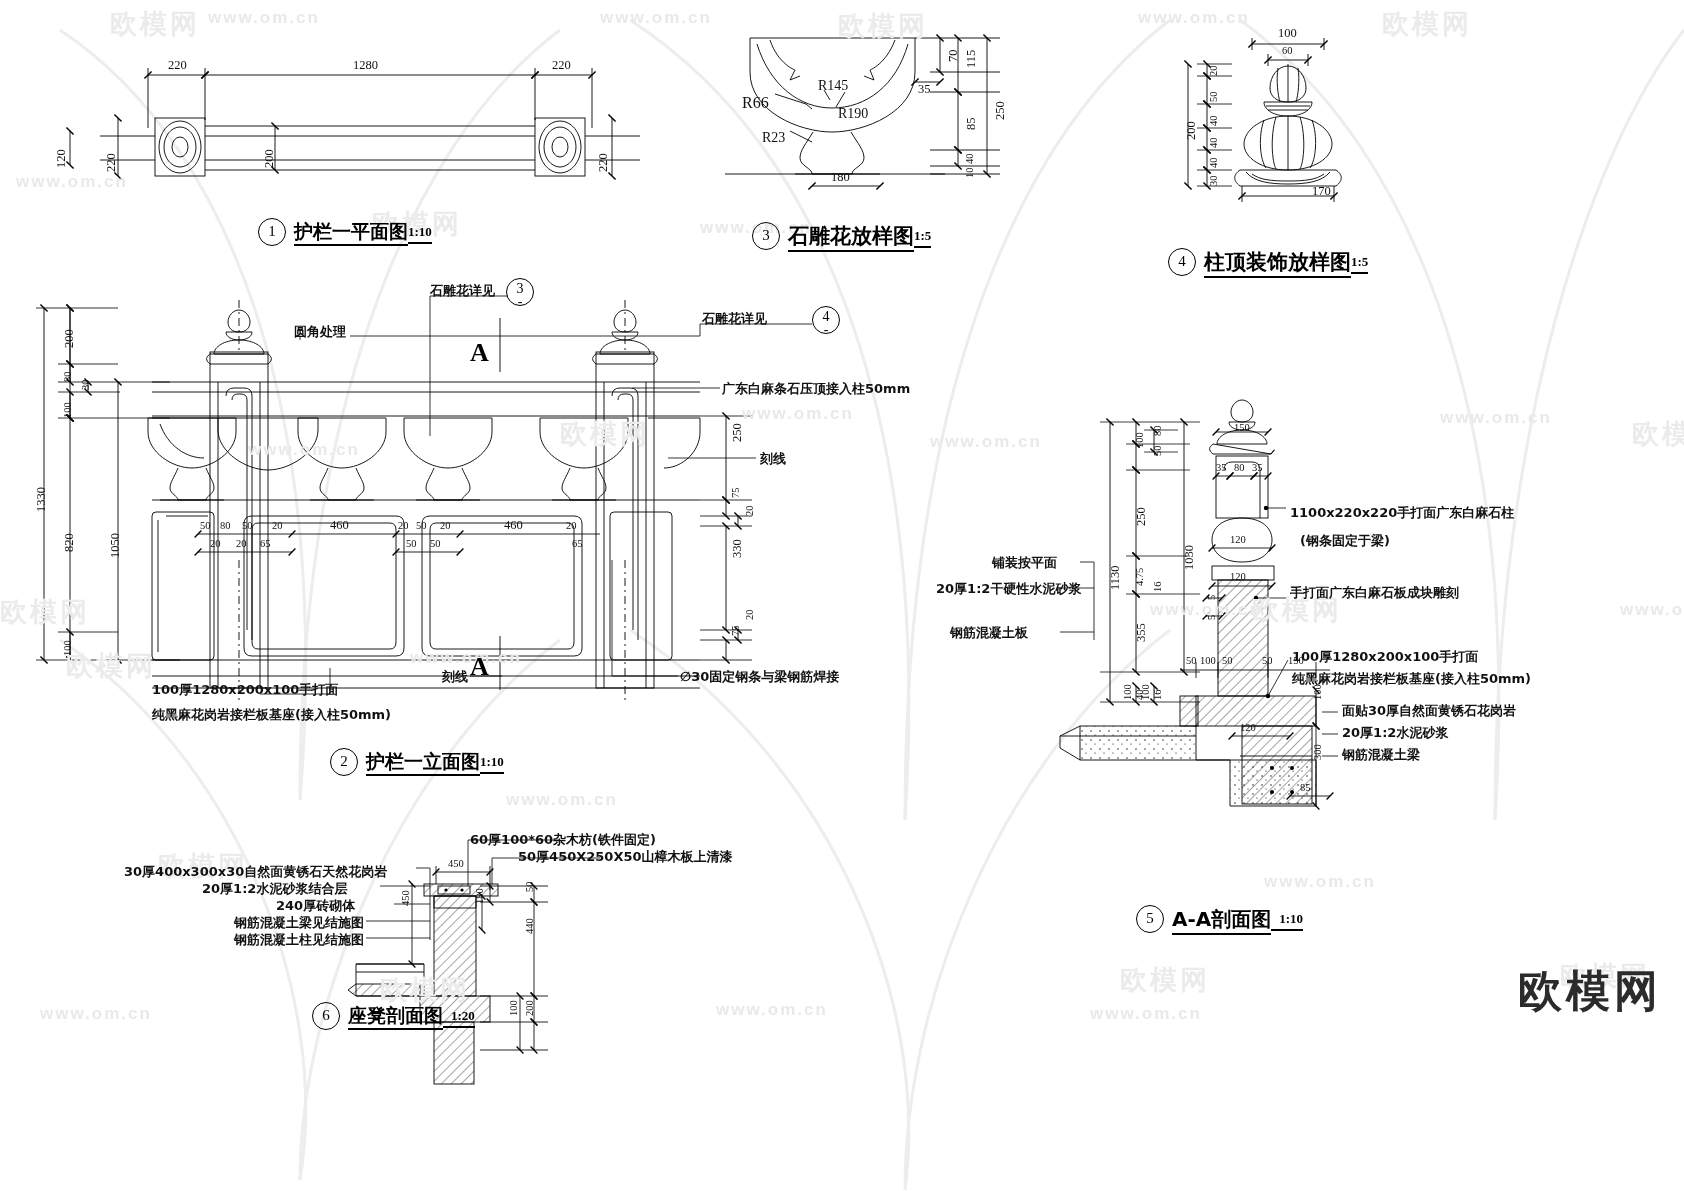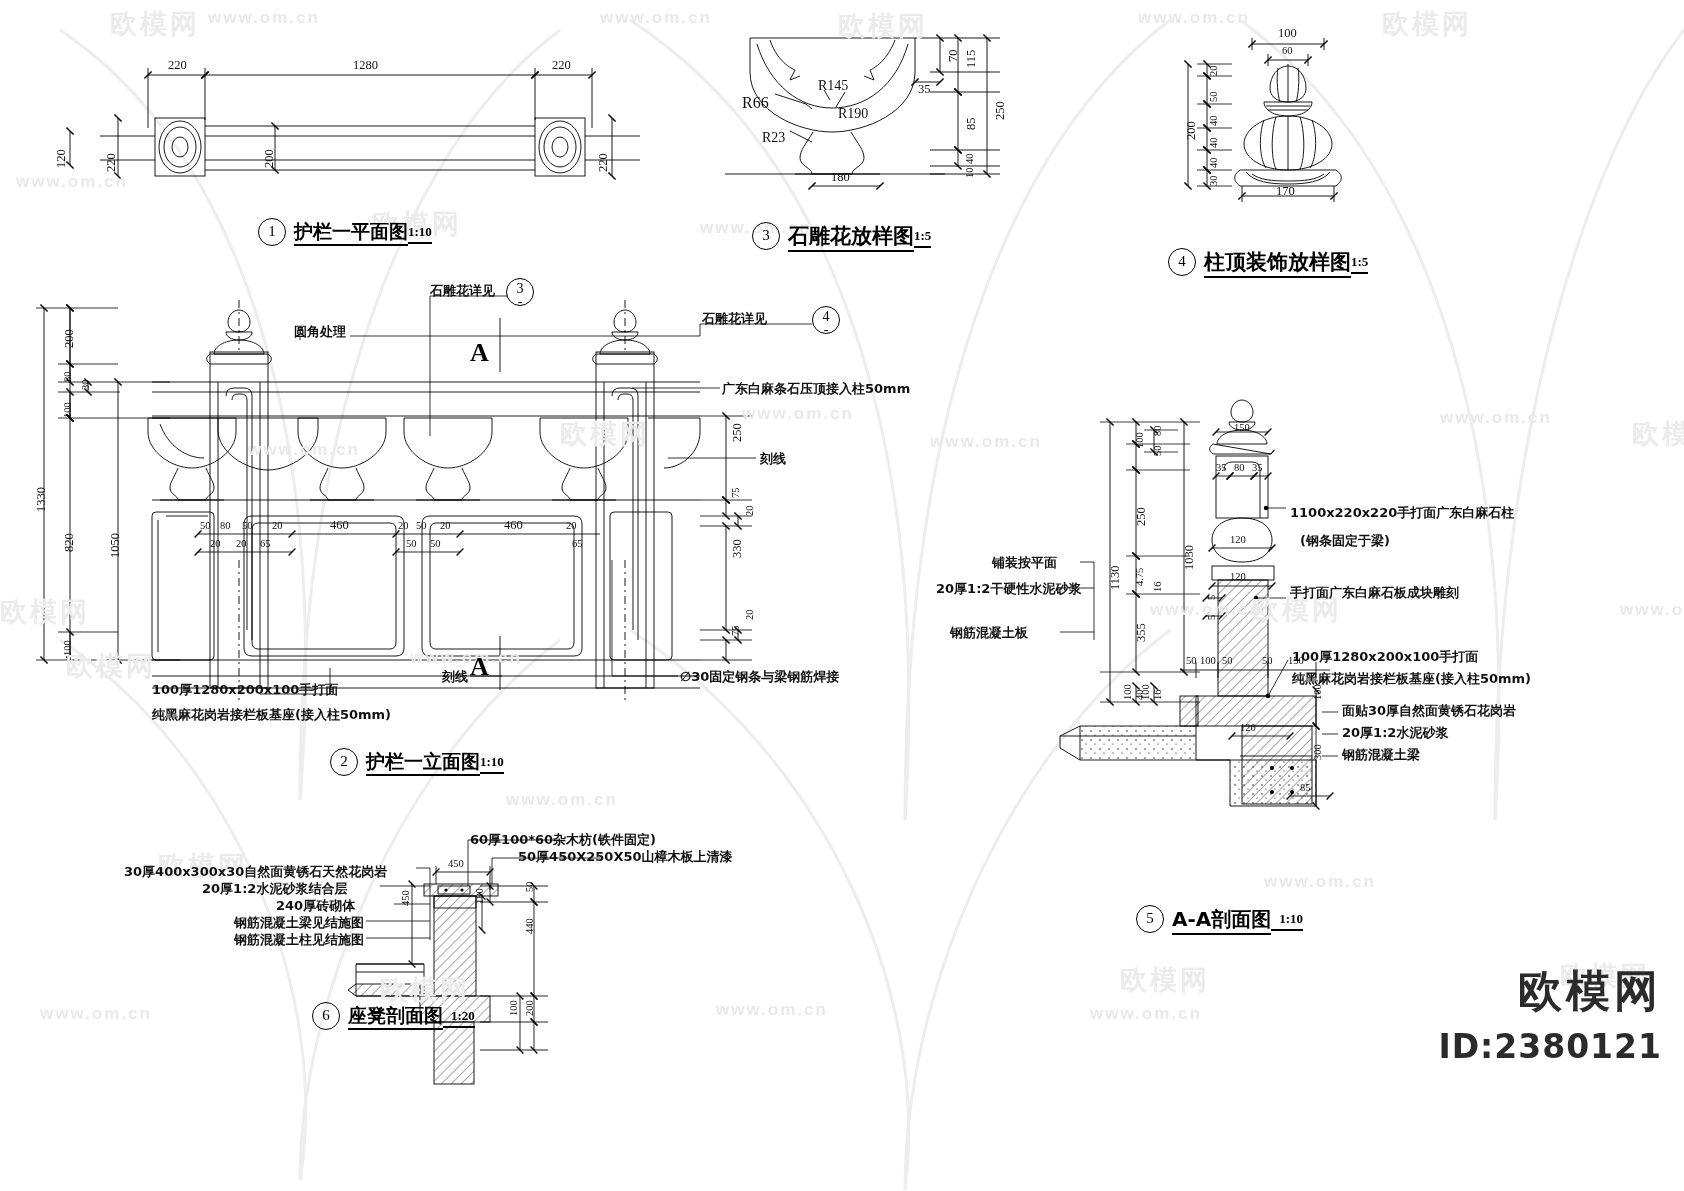--- a/index.html
+++ b/index.html
@@ -523,21 +523,21 @@
     <div class="dim dim-v" style="left:964px;top:130px;">85</div>
     <div class="dim dim-v dim-s" style="left:964px;top:164px;">40</div>
     <div class="dim dim-v dim-s" style="left:964px;top:178px;">10</div>
     <div class="dim" style="left:918px;top:82px;">35</div>
     <div class="dim" style="left:831px;top:170px;">180</div>
   </div>
 
   <div>
     <div class="dim" style="left:1278px;top:26px;">100</div>
     <div class="dim dim-s" style="left:1282px;top:45px;">60</div>
-    <div class="dim" style="left:1276px;top:184px;text-align:right;">170</div>
+    <div class="dim" style="left:1312px;top:184px;text-align:right;">170</div>
     <div class="dim dim-v" style="left:1184px;top:140px;">200</div>
     <div class="dim dim-v dim-s" style="left:1208px;top:76px;">20</div>
     <div class="dim dim-v dim-s" style="left:1208px;top:102px;">50</div>
     <div class="dim dim-v dim-s" style="left:1208px;top:126px;">40</div>
     <div class="dim dim-v dim-s" style="left:1208px;top:148px;">40</div>
     <div class="dim dim-v dim-s" style="left:1208px;top:168px;">40</div>
     <div class="dim dim-v dim-s" style="left:1208px;top:186px;">30</div>
   </div>
 
   <div>
@@ -678,16 +678,15 @@
   </div>
   <div class="ttl" style="left:1136px;top:905px;">
     <span class="num">5</span><span class="tx" style="font-size:20px;">A-A剖面图</span><span class="sc" style="padding-left:8px;">1:10</span>
   </div>
   <div class="ttl" style="left:312px;top:1002px;">
     <span class="num">6</span><span class="tx">座凳剖面图</span><span class="sc" style="padding-left:8px;">1:20</span>
   </div>
 
   <div class="idwm" style="top:962px;text-align:right;">
     <div class="big">欧模网</div>
-    <div class="id">ID:2380121</div>
   </div>
 
 </div>
 
 </body></html>

